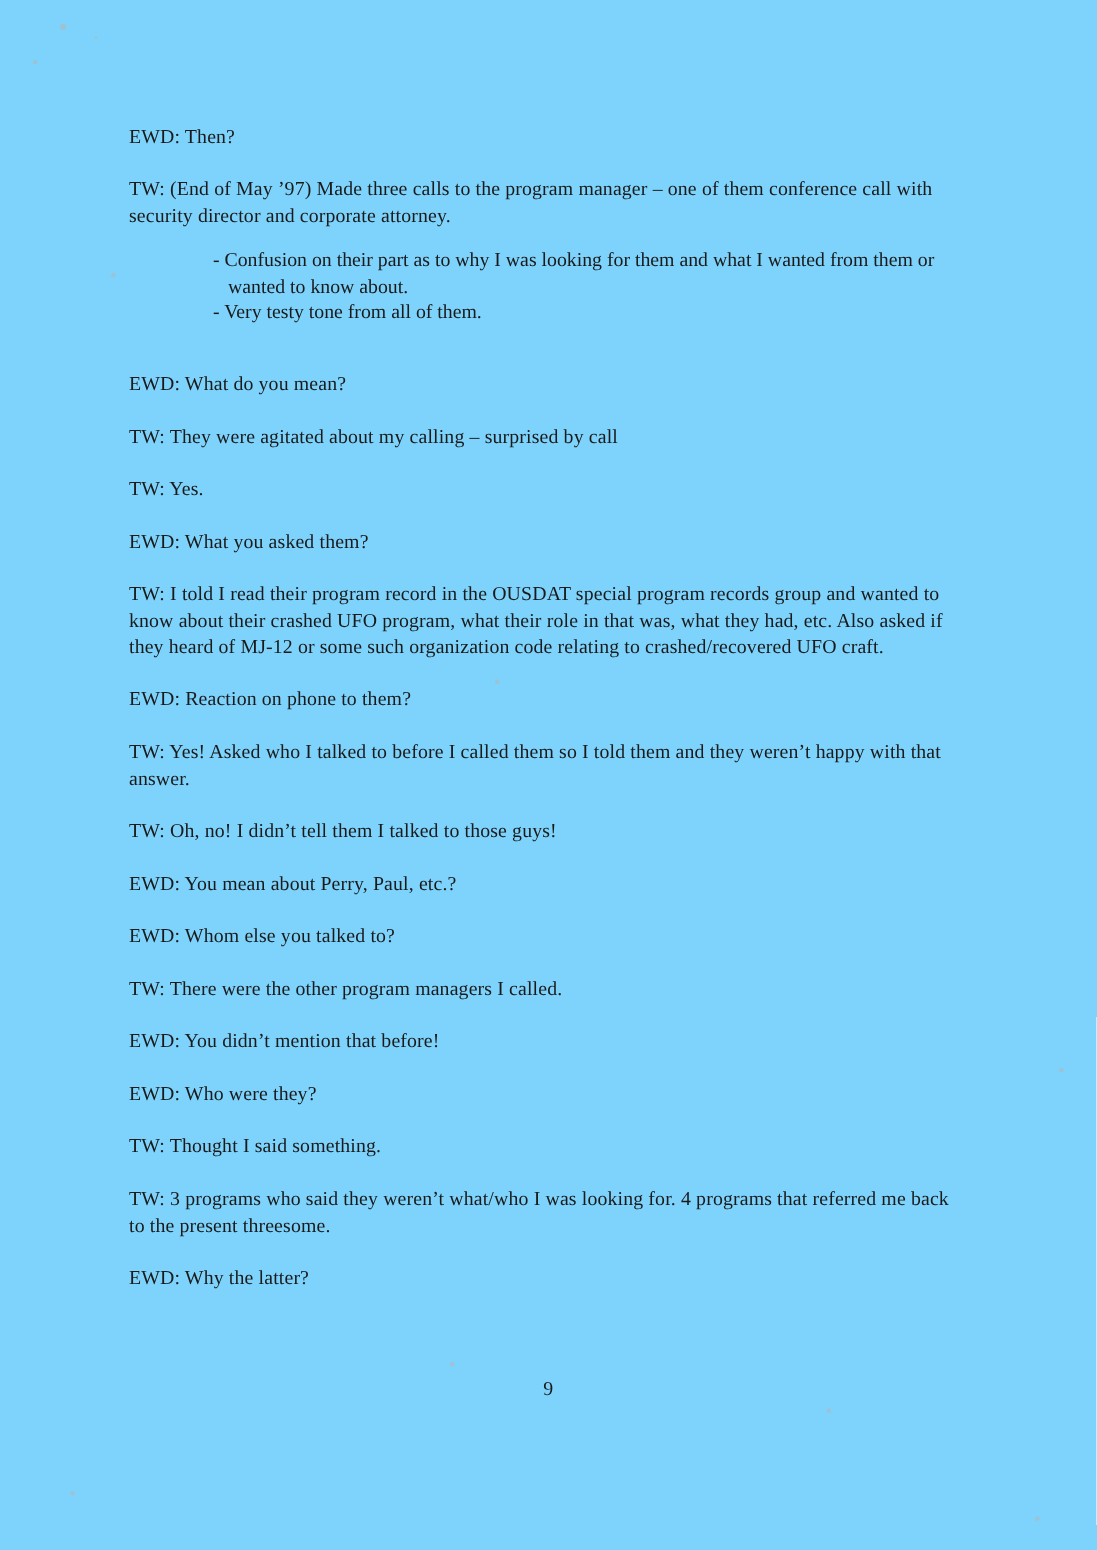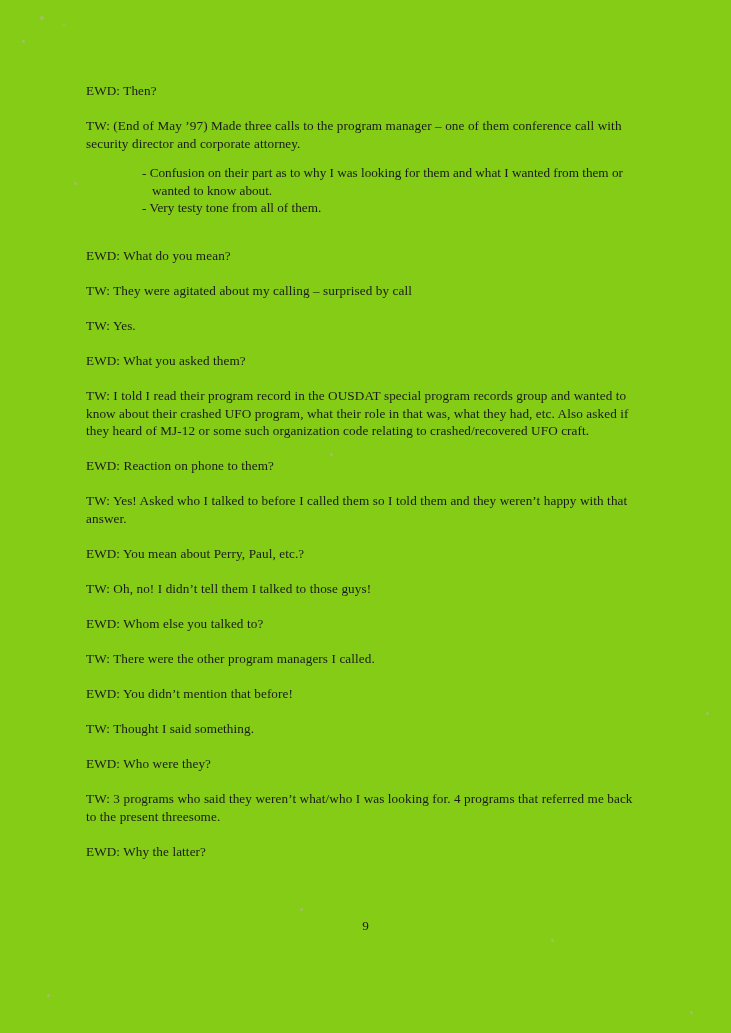--- a/index.html
+++ b/index.html
@@ -11,21 +11,21 @@
     width: 731px;
     height: 1033px;
     position: relative;
     font-family: "Liberation Serif", serif;
     color: #1a1a1a;
     overflow: hidden;
   }
   .page {
     position: absolute;
     inset: 0;
-    background: #84cc16;
+    background: #7dd3fc;
   }
   
   .speck {
     position: absolute;
     background: #b9b4ad;
     border-radius: 50%;
     opacity: .55;
   }
   .content {
     position: absolute;
@@ -85,27 +85,27 @@
     <p class="sub first">- Confusion on their part as to why I was looking for them and what I wanted from them or wanted to know about.</p>
     <p class="sub last">- Very testy tone from all of them.</p>
 
     <p class="para">EWD: What do you mean?</p>
     <p class="para">TW: They were agitated about my calling – surprised by call</p>
     <p class="para">TW: Yes.</p>
     <p class="para">EWD: What you asked them?</p>
     <p class="para">TW:  I told I read their program record in the OUSDAT special program records group and wanted to know about their crashed UFO program, what their role in that was, what they had, etc.  Also asked if they heard of MJ-12 or some such organization code relating to crashed/recovered UFO craft.</p>
     <p class="para">EWD: Reaction on phone to them?</p>
     <p class="para">TW: Yes!  Asked who I talked to before I called them so I told them and they weren’t happy with that answer.</p>
+    <p class="para">TW: Oh, no!  I didn’t tell them I talked to those guys!</p>
     <p class="para">EWD: You mean about Perry, Paul, etc.?</p>
-    <p class="para">TW: Oh, no!  I didn’t tell them I talked to those guys!</p>
     <p class="para">EWD: Whom else you talked to?</p>
     <p class="para">TW: There were the other program managers I called.</p>
     <p class="para">EWD: You didn’t mention that before!</p>
+    <p class="para">EWD: Who were they?</p>
     <p class="para">TW: Thought I said something.</p>
-    <p class="para">EWD: Who were they?</p>
     <p class="para">TW: 3 programs who said they weren’t what/who I was looking for.  4 programs that referred me back to the present threesome.</p>
     <p class="para">EWD: Why the latter?</p>
 
   </div>
 
   <div class="page-number">9</div>
 
 </div>
 
 </body></html>

